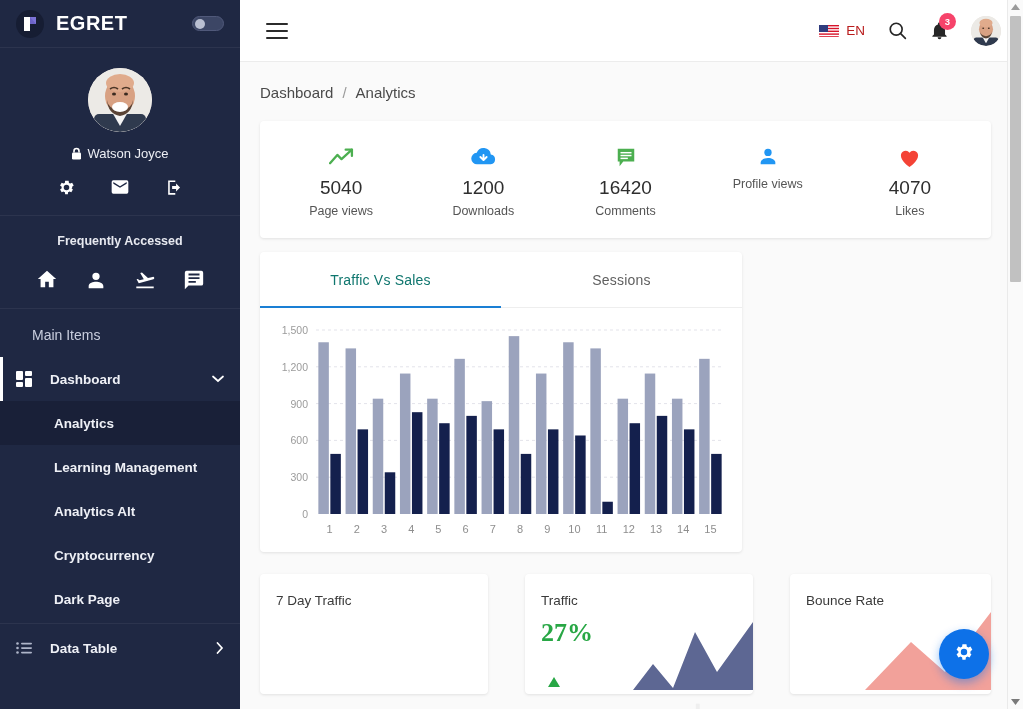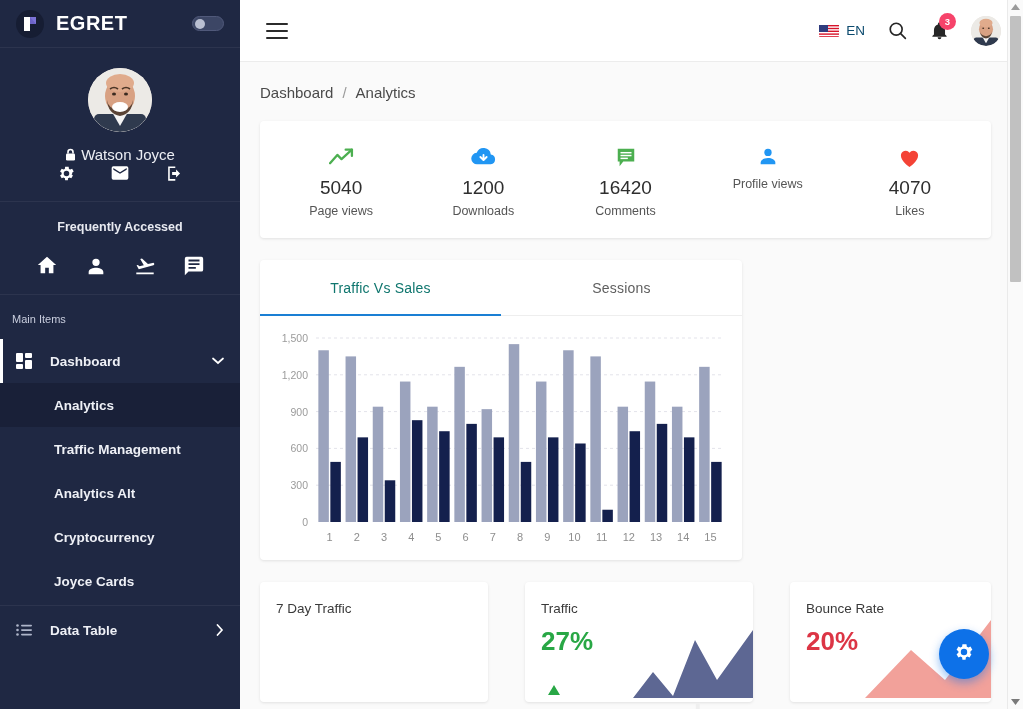--- a/index.html
+++ b/index.html
@@ -55,44 +55,44 @@
     border-bottom: 1px solid rgba(255,255,255,0.06);
   }
   .avatar-lg {
     width: 64px; height: 64px; border-radius: 50%;
     margin: 0 auto 14px;
     background: #e8e3dd;
     overflow: hidden; position: relative;
     display: block;
   }
   .profile-name {
-    font-size: 15px; font-weight: 500; color: #eceef4;
+    font-size: 13px; font-weight: 500; color: #eceef4;
     display: flex; align-items: center; justify-content: center; gap: 5px;
-    margin-bottom: 0;
+    margin-bottom: 16px;
   }
   .lock-icon { display:inline-block; line-height: 0; }
   .profile-actions {
     display: flex; justify-content: center; gap: 34px;
   }
   .profile-actions .pa-icon {
     width: 20px; height: 20px; cursor: pointer;
     display: flex; align-items: center; justify-content: center;
   }
 
   .freq-section { padding: 18px 0 16px; border-bottom: 1px solid rgba(255,255,255,0.06); }
   .freq-title {
     text-align: center; font-size: 12.5px; font-weight: bold;
     color: #e7e9f0; margin-bottom: 20px;
   }
   .freq-icons { display: flex; justify-content: space-around; padding: 0 22px; }
   .freq-icons .fi { width: 24px; height: 24px; cursor: pointer; display:flex; align-items:center; justify-content:center;}
 
   .nav-section-title {
-    font-size: 11px; color: #c9cede;
-    padding: 18px 12px 14px;
+    font-size: 14px; color: #c9cede;
+    padding: 18px 32px 14px;
   }
   .nav-item {
     display: flex; align-items: center;
     height: 44px; padding: 0 16px;
     font-size: 13.5px; font-weight: bold; color: #eef0f6;
     cursor: pointer; position: relative;
   }
   .nav-item .ni-icon { width: 18px; flex: 0 0 18px; display:flex; align-items:center; }
   .nav-item .ni-label { margin-left: 16px; flex: 1; }
   .nav-item .ni-chev { flex: 0 0 14px; display:flex; align-items:center; justify-content:flex-end;}
@@ -122,21 +122,21 @@
   }
   .hamburger { width: 22px; cursor: pointer; display:flex; flex-direction: column; gap: 5px;}
   .hamburger span { display:block; height: 2px; background: #2b2b2b; border-radius: 1px;}
   .topbar-spacer { flex: 1; }
   .topbar-right { display: flex; align-items: center; gap: 22px; }
   .lang { display: flex; align-items: center; gap: 7px; cursor: pointer; }
   .flag {
     width: 20px; height: 13px; border-radius: 1px; display:block;
     overflow: hidden;
   }
-  .lang-label { font-size: 13.5px; color: #0c4a6e; }
+  .lang-label { font-size: 13.5px; color: #b91c1c; }
   .icon-btn { cursor: pointer; display:flex; align-items:center; justify-content:center; position: relative; }
   .badge {
     position: absolute; top: -7px; right: -7px;
     background: #f6436a; color: #fff;
     font-size: 9.5px; font-weight: bold;
     width: 17px; height: 17px; border-radius: 50%;
     display: flex; align-items: center; justify-content: center;
   }
   .avatar-sm {
     width: 30px; height: 30px; border-radius: 50%;
@@ -157,21 +157,21 @@
   }
   .breadcrumb .crumb { cursor: pointer; }
   .breadcrumb .sep { color: #9a9a9a; }
 
   .card {
     background: #fff; border-radius: 4px;
     box-shadow: 0 1px 3px rgba(0,0,0,0.10);
   }
 
   
-  .stats-card { padding: 22px 10px 20px; margin-bottom: 22px; }
+  .stats-card { padding: 22px 10px 20px; margin-bottom: 14px; }
   .stats-row { display: flex; }
   .stat { flex: 1; text-align: center; }
   .stat-icon { height: 28px; display:flex; align-items:center; justify-content:center; margin-bottom: 6px;}
   .stat-value { font-size: 19px; color: #2e2e2e; margin-bottom: 5px; }
   .stat-label { font-size: 12.5px; color: #555; }
 
   
   .charts-row { display: flex; gap: 24px; margin-bottom: 22px; }
   .chart-card-main { flex: 0 0 482px; height: 300px; overflow: hidden; }
   .chart-card-side { flex: 1; height: 300px; padding: 20px 18px; }
@@ -193,21 +193,21 @@
   .donut-wrap { display:flex; align-items:center; justify-content:center; height: 236px; }
 
   
   .bottom-row { display: flex; gap: 37px; }
   .bc { height: 120px; overflow: hidden; position: relative; padding: 18px 16px; }
   .bc1 { flex: 0 0 228px; }
   .bc2 { flex: 0 0 228px; }
   .bc3 { flex: 1; }
   .bc-title { font-size: 13.5px; color: #3a3a3a; line-height: 1.3; }
   .bc-pct { font-size: 26px; font-weight: bold; margin-top: 8px; }
-  .pct-green { color: #28a745; }
+  .pct-green { color: #28a745; font-family: Liberation Serif, serif; }
   .pct-red { color: #dc3545; }
   .bc-spark { position: absolute; right: 0; bottom: 0; }
 
   .fab {
     position: absolute; right: 34px; bottom: 30px;
     width: 50px; height: 50px; border-radius: 50%;
     background: #0d71e8;
     display: flex; align-items: center; justify-content: center;
     box-shadow: 0 4px 10px rgba(13,113,232,0.45);
     cursor: pointer; z-index: 30;
@@ -347,30 +347,30 @@
         <svg width="12" height="8" viewBox="0 0 12 8">
             <path d="M1 1.5 L6 6 L11 1.5" stroke="#ffffff" stroke-width="1.7" fill="none" stroke-linecap="round"></path>
           </svg>
       </span>
     </div>
 
     <div class="nav-sub selected">
       <span>Analytics</span>
     </div>
     <div class="nav-sub">
-      <span>Traffic Management</span>
+      <span>Learning Management</span>
     </div>
     <div class="nav-sub">
       <span>Analytics Alt</span>
     </div>
     <div class="nav-sub">
       <span>Cryptocurrency</span>
     </div>
     <div class="nav-sub">
-      <span>Joyce Cards</span>
+      <span>Dark Page</span>
     </div>
 
     <div class="nav-divider"></div>
 
     <div class="nav-item">
       <span class="ni-icon">
         <svg width="16" height="12" viewBox="0 0 16 12" fill="#aeb5c9">
           <circle cx="1.5" cy="1.5" r="1.3"></circle>
             <rect x="5" y="0.7" width="11" height="1.7" rx=".8"></rect>
           <circle cx="1.5" cy="6" r="1.3"></circle>
@@ -612,21 +612,20 @@
             </span>
             <span style="position:absolute;left:22px;bottom:2px;">
               <svg width="14" height="12" viewBox="0 0 14 12">
                   <path d="M7 1 L13 11 L1 11 Z" fill="#28a745"></path>
                 </svg>
             </span>
           </div>
 
           <div class="card bc bc3">
             <div class="bc-title">Bounce Rate</div>
-            <div class="bc-pct pct-red">20%</div>
             <span class="bc-spark">
               <svg width="150" height="78" viewBox="0 0 150 78">
                 <path d="M24 78 L70 30 L104 60 L150 0 L150 78 Z" fill="#f2a19a"></path>
               </svg>
             </span>
           </div>
 
         </div>
 
       </div>

